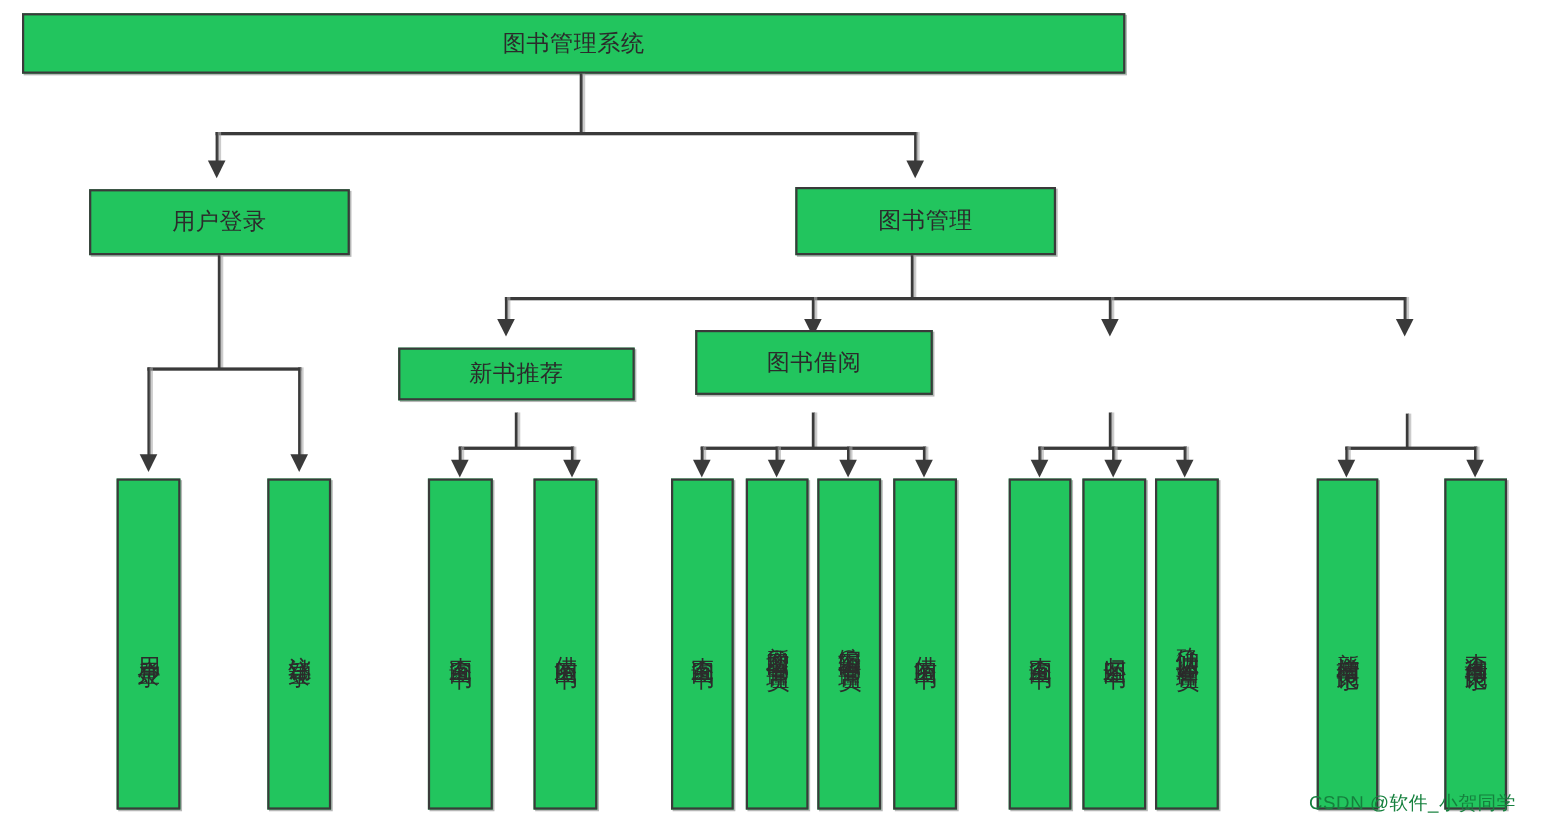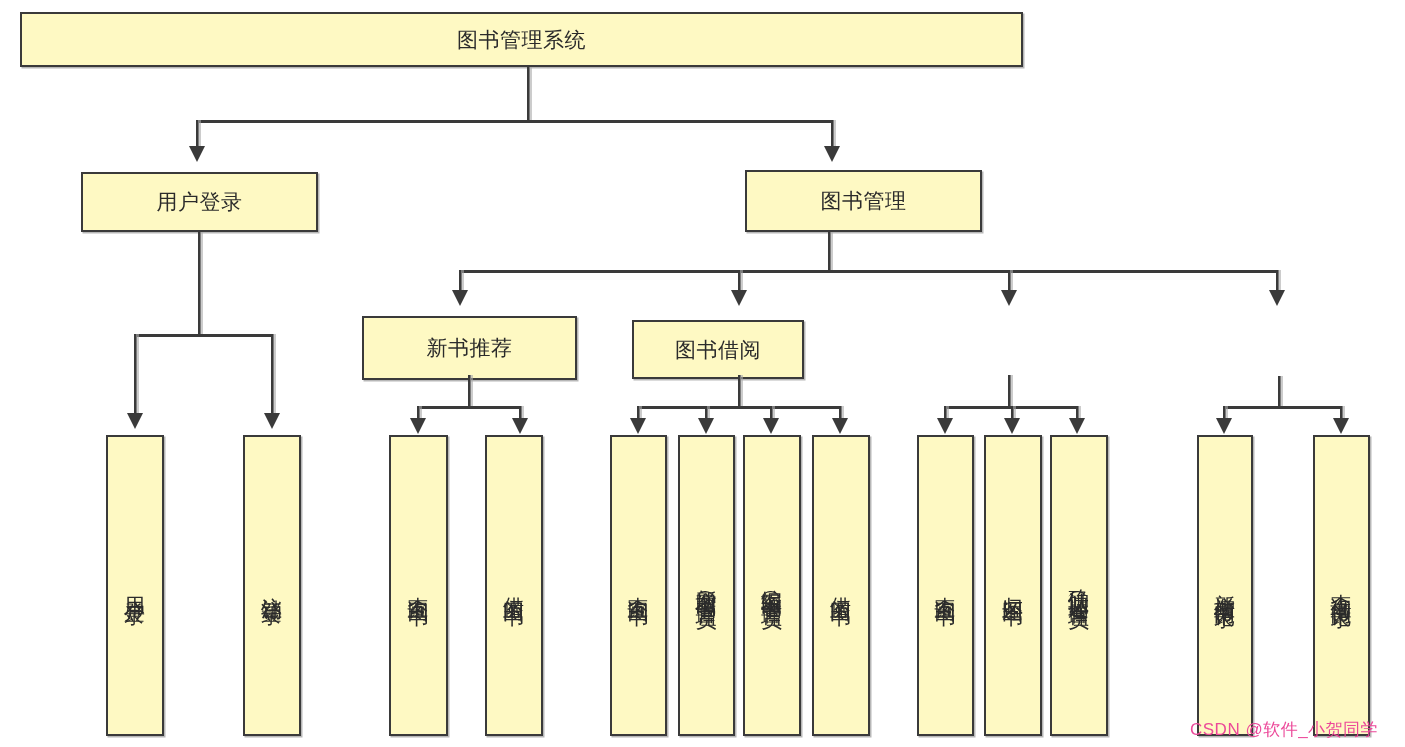--- a/index.html
+++ b/index.html
@@ -11,21 +11,21 @@
     position:relative;
     width:1405px;
     height:747px;
     background:#ffffff;
     overflow:hidden;
   }
   
   .node{
     position:absolute;
     box-sizing:border-box;
-    background:#fef9c3;
+    background:#22c55e;
     border:2px solid #3a3a3a;
     box-shadow:1.5px 1.5px 0 rgba(170,170,170,.85);
     display:flex;
     align-items:center;
     justify-content:center;
     color:#2b2b2b;
   }
   .node .lbl{
     display:block;
     text-align:center;
@@ -68,21 +68,21 @@
     position:absolute;
     width:0;height:0;
     border-left:8px solid transparent;
     border-right:8px solid transparent;
     border-top:16px solid #3a3a3a;
   }
   
   #watermark{
     position:absolute;
     font-size:17px;
-    color:#ec4899;
+    color:#15803d;
     white-space:nowrap;
     letter-spacing:.5px;
   }
 </style>
 </head>
 <body>
 
 <div id="canvas">
 
   <div class="node horiz root" style="left:20px; top:12px; width:1003px; height:55px;">
@@ -93,21 +93,21 @@
   <div class="ln h" style="left:196px; top:120px; width:638px; height:3px;"></div>
   <div class="ln v" style="left:196px; top:120px; width:3px; height:28px;"></div>
   <div class="arrow" style="left:189px; top:146px;"></div>
   <div class="ln v" style="left:831px; top:120px; width:3px; height:28px;"></div>
   <div class="arrow" style="left:824px; top:146px;"></div>
 
   <div class="node horiz" style="left:81px; top:172px; width:237px; height:60px;">
     <span class="lbl">用户登录</span>
   </div>
 
-  <div class="node horiz" style="left:745px; top:170px; width:237px; height:62px;">
+  <div class="node horiz" style="left:723px; top:170px; width:237px; height:62px;">
     <span class="lbl">图书管理</span>
   </div>
 
   <div class="ln v" style="left:198px; top:232px; width:3px; height:103px;"></div>
   <div class="ln h" style="left:134px; top:334px; width:140px; height:3px;"></div>
   <div class="ln v" style="left:134px; top:334px; width:3px; height:81px;"></div>
   <div class="arrow" style="left:127px; top:413px;"></div>
   <div class="ln v" style="left:271px; top:334px; width:3px; height:81px;"></div>
   <div class="arrow" style="left:264px; top:413px;"></div>
 
@@ -115,24 +115,24 @@
   <div class="ln h" style="left:459px; top:270px; width:820px; height:3px;"></div>
   <div class="ln v" style="left:459px; top:270px; width:3px; height:22px;"></div>
   <div class="arrow" style="left:452px; top:290px;"></div>
   <div class="ln v" style="left:738px; top:270px; width:3px; height:22px;"></div>
   <div class="arrow" style="left:731px; top:290px;"></div>
   <div class="ln v" style="left:1008px; top:270px; width:3px; height:22px;"></div>
   <div class="arrow" style="left:1001px; top:290px;"></div>
   <div class="ln v" style="left:1276px; top:270px; width:3px; height:22px;"></div>
   <div class="arrow" style="left:1269px; top:290px;"></div>
 
-  <div class="node horiz" style="left:362px; top:316px; width:215px; height:64px;">
+  <div class="node horiz" style="left:362px; top:316px; width:215px; height:48px;">
     <span class="lbl">新书推荐</span>
   </div>
-  <div class="node horiz" style="left:632px; top:320px; width:172px; height:59px;">
+  <div class="node horiz" style="left:632px; top:300px; width:216px; height:59px;">
     <span class="lbl">图书借阅</span>
   </div>
 
   <div class="ln v" style="left:468px; top:375px; width:3px; height:33px;"></div>
   <div class="ln h" style="left:417px; top:406px; width:105px; height:3px;"></div>
   <div class="ln v" style="left:417px; top:406px; width:3px; height:14px;"></div>
   <div class="arrow" style="left:410px; top:418px;"></div>
   <div class="ln v" style="left:519px; top:406px; width:3px; height:14px;"></div>
   <div class="arrow" style="left:512px; top:418px;"></div>
 

